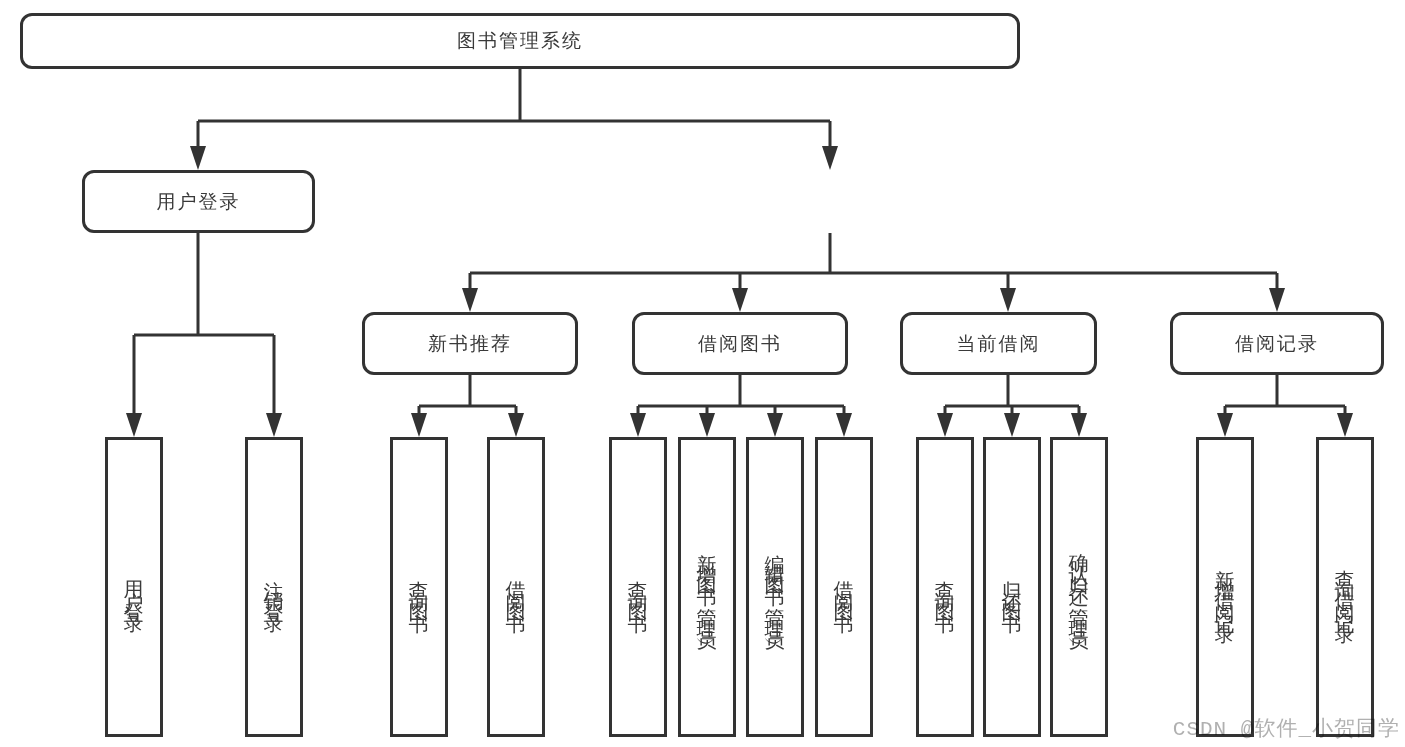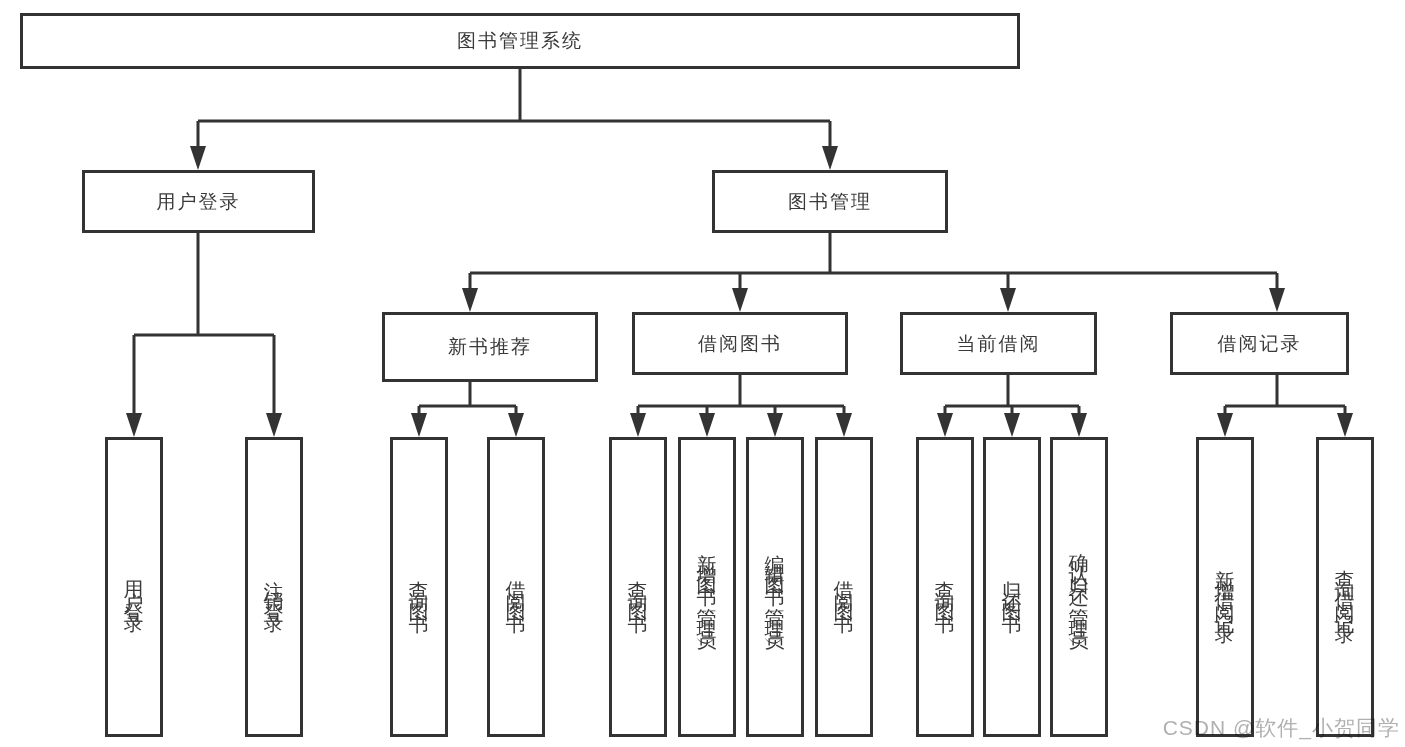--- a/index.html
+++ b/index.html
@@ -25,39 +25,40 @@
   .connectors polygon{fill:var(--line);stroke:none;}
   .node{
     position:absolute;
     box-sizing:border-box;
     border:3px solid var(--box-border);
     background:#fff;
     color:var(--text);
     display:flex;align-items:center;justify-content:center;
     z-index:2;
   }
-  .node.h{font-size:19px;letter-spacing:2px;}
+  .node.h{font-size:19px;letter-spacing:2px;border-radius:12px;}
   .node.v{width:58px;top:437px;height:300px;}
   .node.v .vtext{
     writing-mode:vertical-rl;
     text-orientation:mixed;
     font-size:20px;
     line-height:1;
     letter-spacing:11px;
     white-space:nowrap;
   }
   .watermark{
     position:absolute;
     right:5px;top:714px;
     font-size:21px;
     color:var(--watermark);
     letter-spacing:1px;
     z-index:5;
     mix-blend-mode:multiply;
     white-space:nowrap;
+    font-family:Liberation Mono, monospace;
   }
 </style>
 </head>
 <body>
 
 <div class="canvas">
 
   <svg class="connectors" viewBox="0 0 1405 747" xmlns="http://www.w3.org/2000/svg">
 
     <path d="M520 69 V121 M198 121 H830"></path>
@@ -95,26 +96,25 @@
       <polygon points="1004,413 1020,413 1012,437"></polygon>
       <polygon points="1071,413 1087,413 1079,437"></polygon>
       <polygon points="1217,413 1233,413 1225,437"></polygon>
       <polygon points="1337,413 1353,413 1345,437"></polygon>
     </g>
   </svg>
 
   <div class="node h" style="left:20px;top:13px;width:1000px;height:56px">图书管理系统</div>
 
   <div class="node h" style="left:82px;top:170px;width:233px;height:63px">用户登录</div>
-  <div class="node h" style="left:712px;top:170px;width:236px;height:63px">图书管理</div>
 
-  <div class="node h" style="left:382px;top:312px;width:216px;height:70px">新书推荐</div>
+  <div class="node h" style="left:362px;top:312px;width:216px;height:63px">新书推荐</div>
   <div class="node h" style="left:632px;top:312px;width:216px;height:63px">借阅图书</div>
   <div class="node h" style="left:900px;top:312px;width:197px;height:63px">当前借阅</div>
-  <div class="node h" style="left:1170px;top:312px;width:179px;height:63px">借阅记录</div>
+  <div class="node h" style="left:1170px;top:312px;width:214px;height:63px">借阅记录</div>
 
   <div class="node v" style="left:105px">
     <span class="vtext">用户登录</span>
   </div>
   <div class="node v" style="left:245px">
     <span class="vtext">注销登录</span>
   </div>
   <div class="node v" style="left:390px">
     <span class="vtext">查询图书</span>
   </div>

